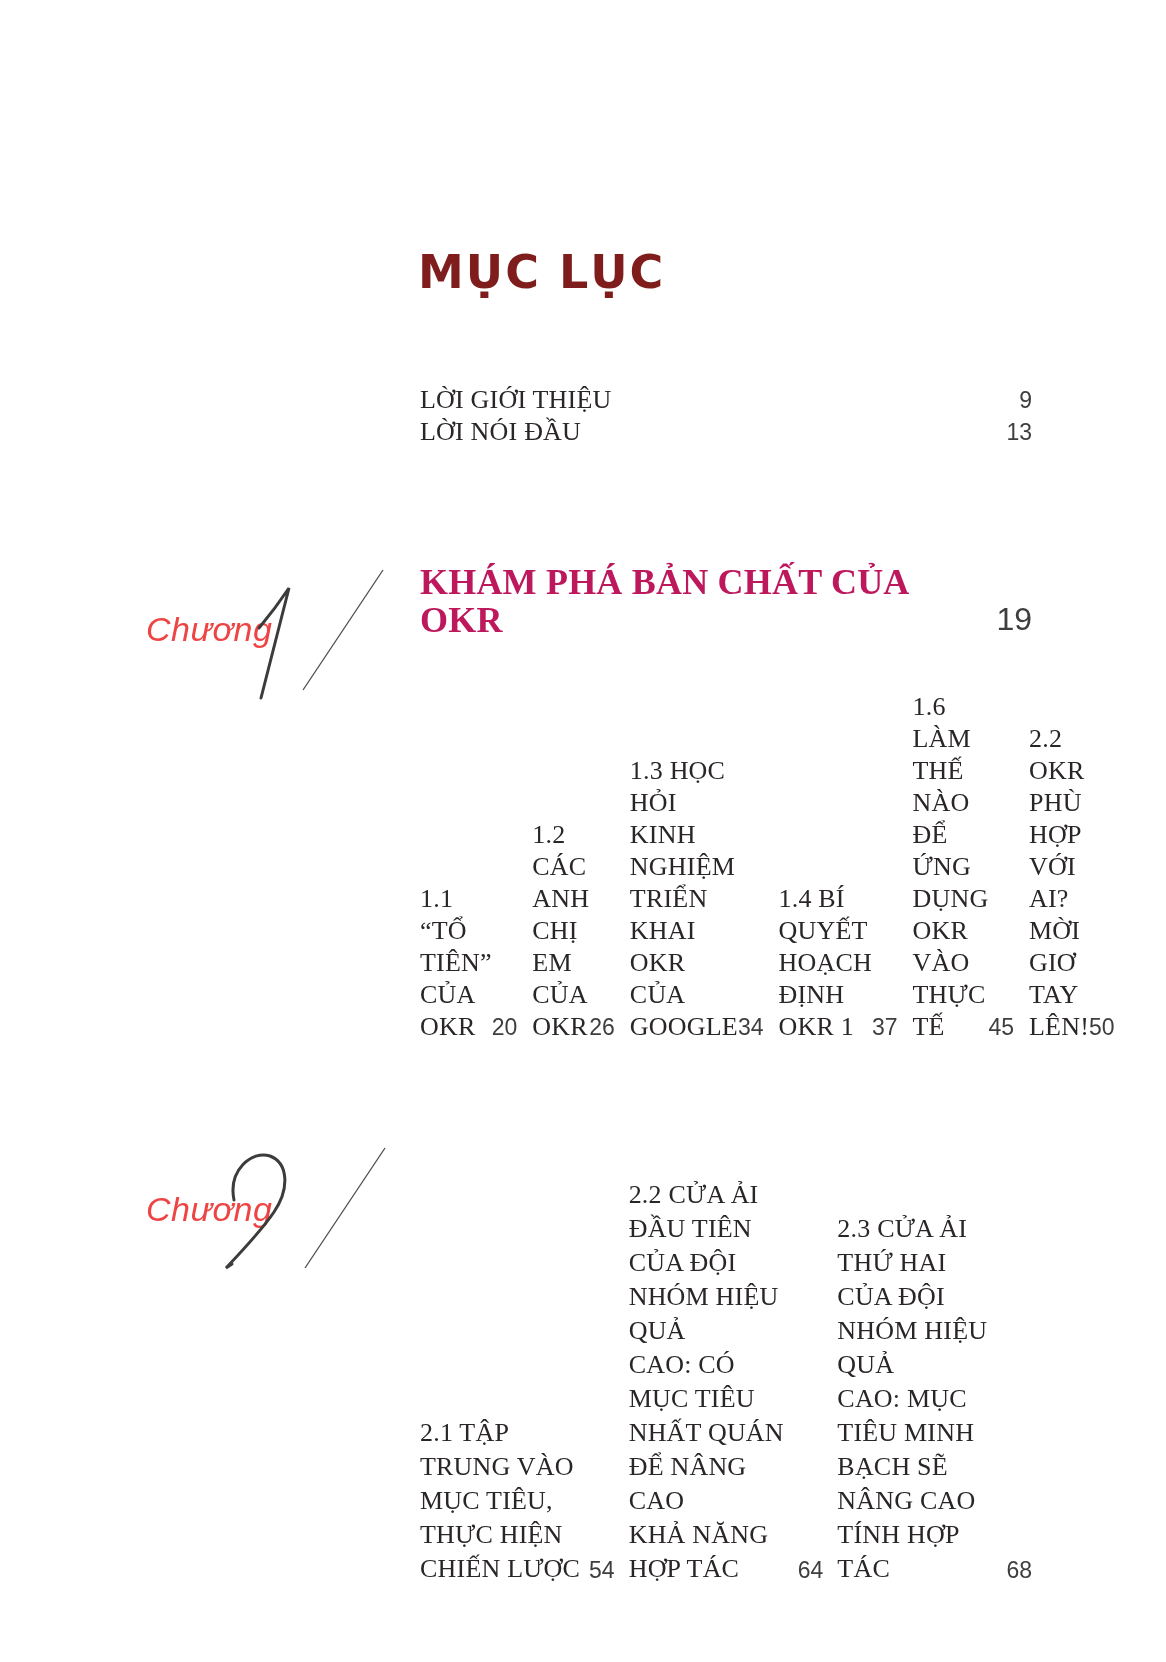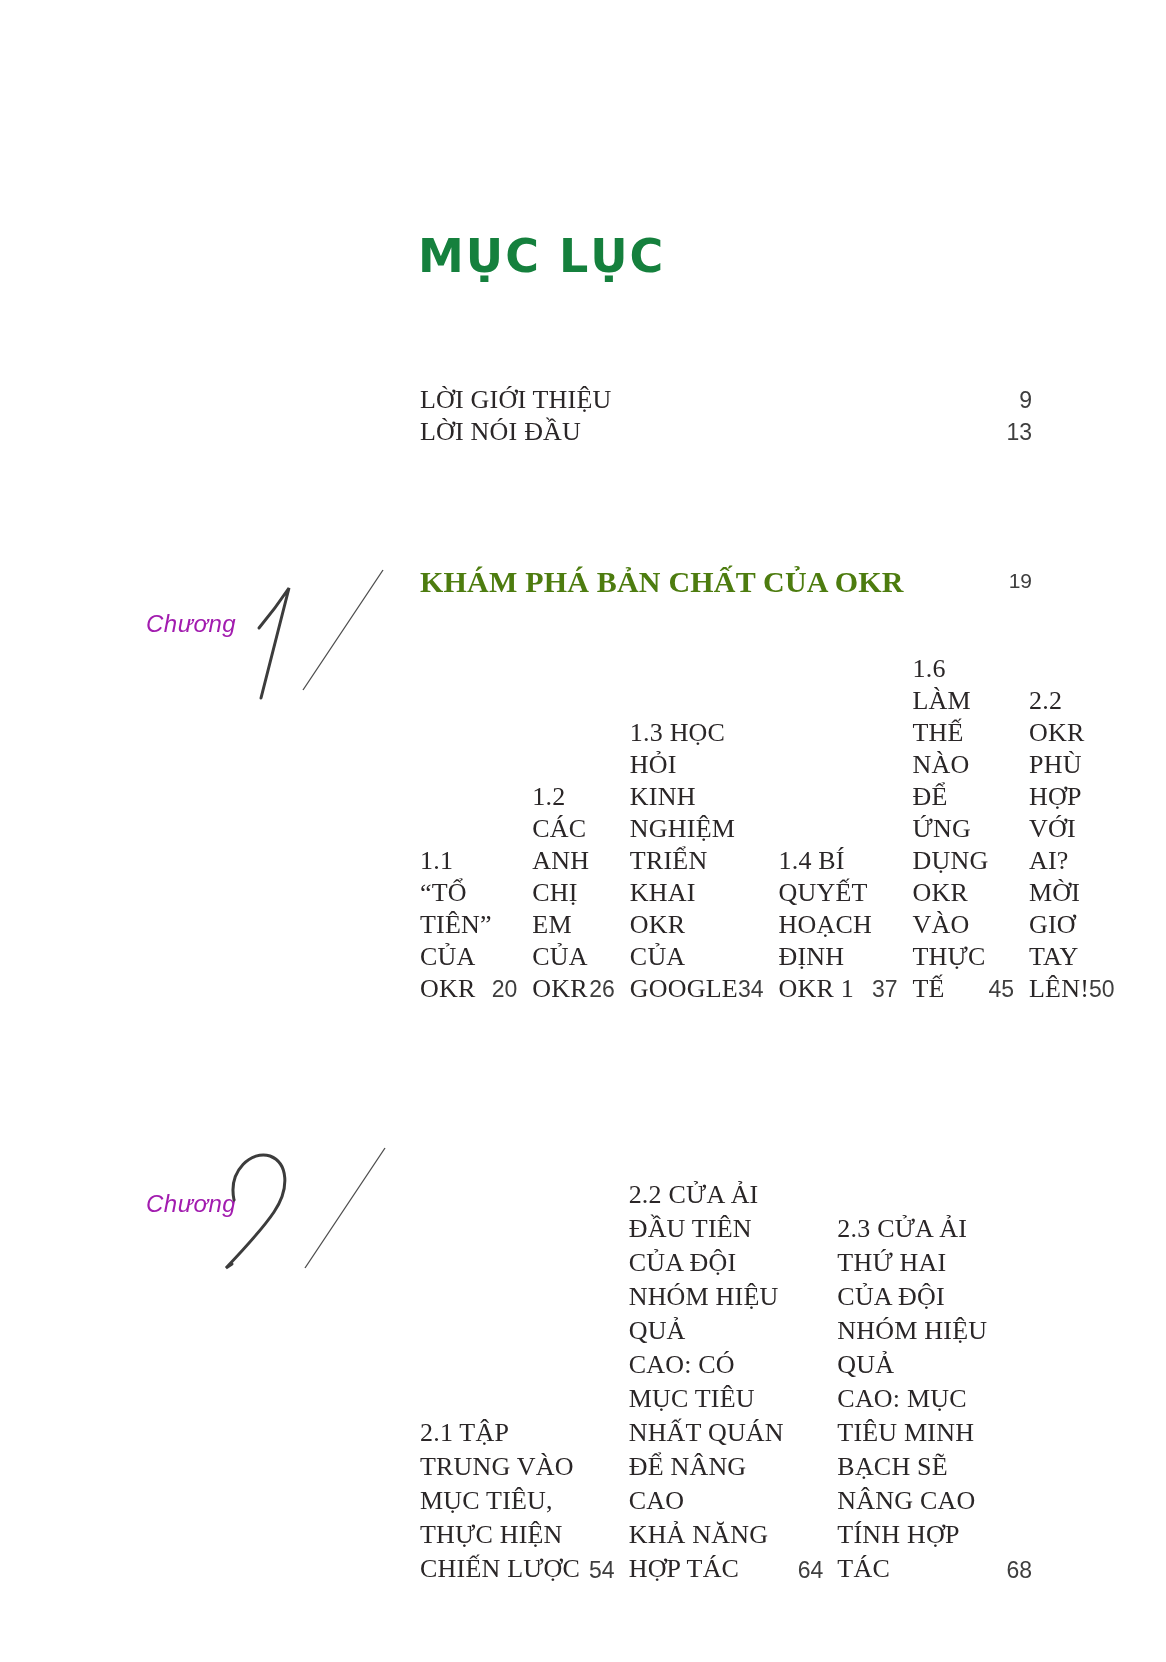--- a/index.html
+++ b/index.html
@@ -4,55 +4,55 @@
 <style>
   html,body{margin:0;padding:0;}
   body{
     width:1166px;height:1662px;background:#ffffff;position:relative;
     font-family:"Liberation Serif","DejaVu Serif",serif;color:#2a2627;
     overflow:hidden;
   }
   .abs{position:absolute;}
   
   #page-title{
-    left:418px;top:198px;
+    left:418px;top:214px;
     font-family:"DejaVu Sans","Liberation Sans",sans-serif;
-    font-weight:bold;font-size:46px;letter-spacing:2px;color:#15803d;
+    font-weight:bold;font-size:46px;letter-spacing:2px;color:#7f1d1d;
   }
   
   .toc-block{display:flex;flex-direction:column;}
   .toc-row{display:flex;justify-content:space-between;align-items:flex-end;width:612px;}
   .entry-text{
     font-size:26px;line-height:32px;max-width:525px;white-space:pre-line;
     letter-spacing:0.2px;
   }
   .page-num{
     font-family:"Liberation Sans","DejaVu Sans",sans-serif;
     font-size:23px;line-height:30px;color:#3e3e3e;flex-shrink:0;
     padding-bottom:1px;
   }
   
   #front-matter{left:420px;top:384px;}
   
   .chapter-content{left:420px;width:612px;}
   #chapter-1-content{top:563px;}
   #chapter-2-content{top:1148px;}
   .chapter-title-row .chapter-title{
-    margin:0;font-size:30px;line-height:38px;font-weight:bold;
-    white-space:pre-line;letter-spacing:0.2px;color:#4d7c0f;max-width:525px;
+    margin:0;font-size:36px;line-height:38px;font-weight:bold;
+    white-space:pre-line;letter-spacing:0.2px;color:#be185d;max-width:525px;
   }
-  .chapter-title-row .page-num{font-size:21px;padding-bottom:5px;}
+  .chapter-title-row .page-num{font-size:32px;padding-bottom:5px;}
   .chapter-items{display:flex;flex-direction:row;}
   #chapter-1-content .chapter-items{margin-top:52px;gap:15px;}
   #chapter-2-content .chapter-items{margin-top:30px;gap:14px;}
   #chapter-2-content .entry-text{line-height:34px;}
   
   .chuong-label{
     font-family:"Liberation Sans","DejaVu Sans",sans-serif;
-    font-style:italic;font-size:24px;color:#a21caf;letter-spacing:0.5px;
+    font-style:italic;font-size:34px;color:#ef4444;letter-spacing:0.5px;
   }
   #chuong-label-1{left:146px;top:610px;}
   #chuong-label-2{left:146px;top:1190px;}
   .num-figure{stroke:#3c3c3c;fill:none;stroke-linecap:round;}
   #chapter-num-1{left:245px;top:582px;}
   #chapter-num-2{left:218px;top:1146px;}
   .num-text{
     opacity:0;position:absolute;left:0;top:0;font-size:100px;
     font-family:"Liberation Sans",sans-serif;
   }

